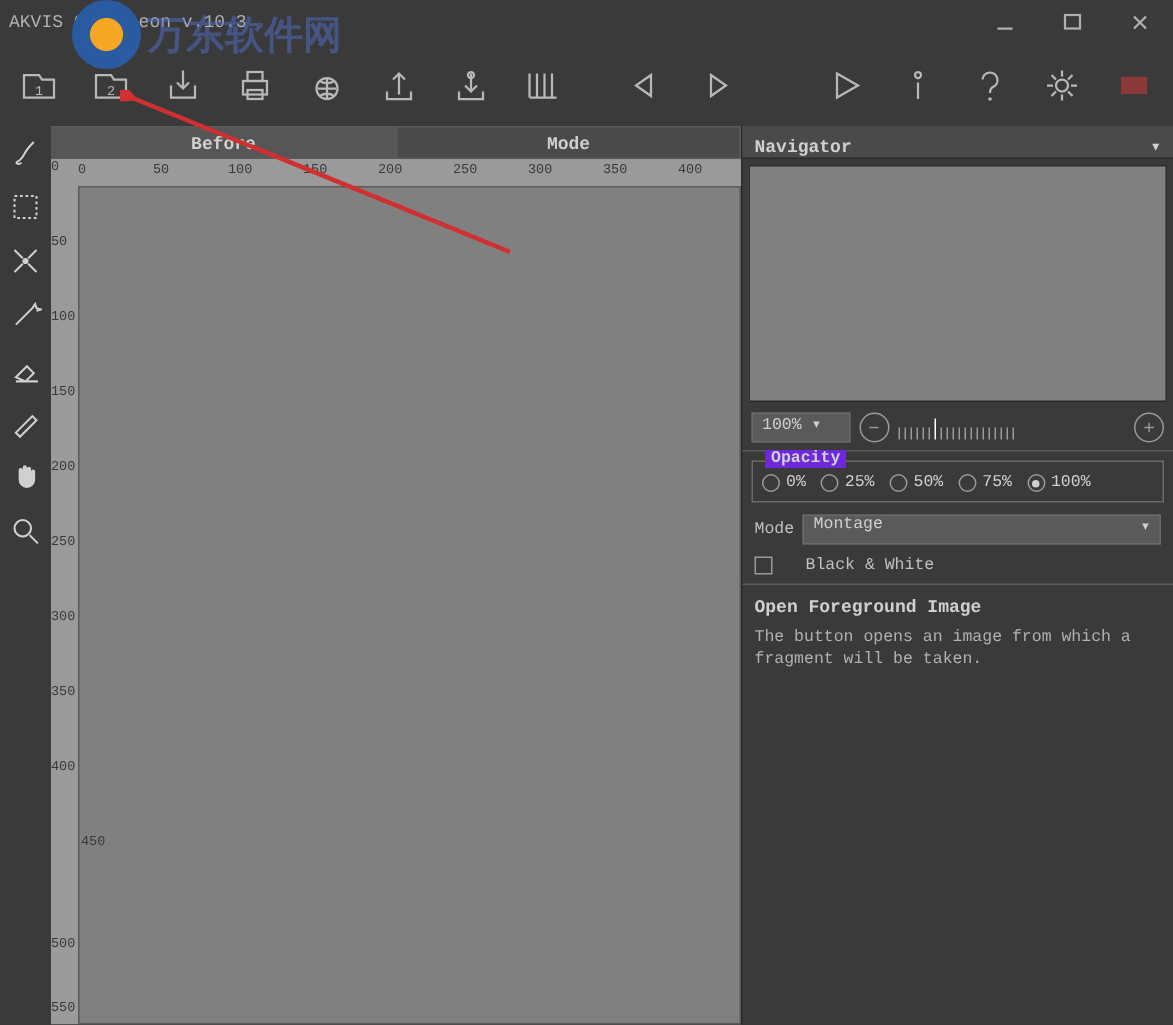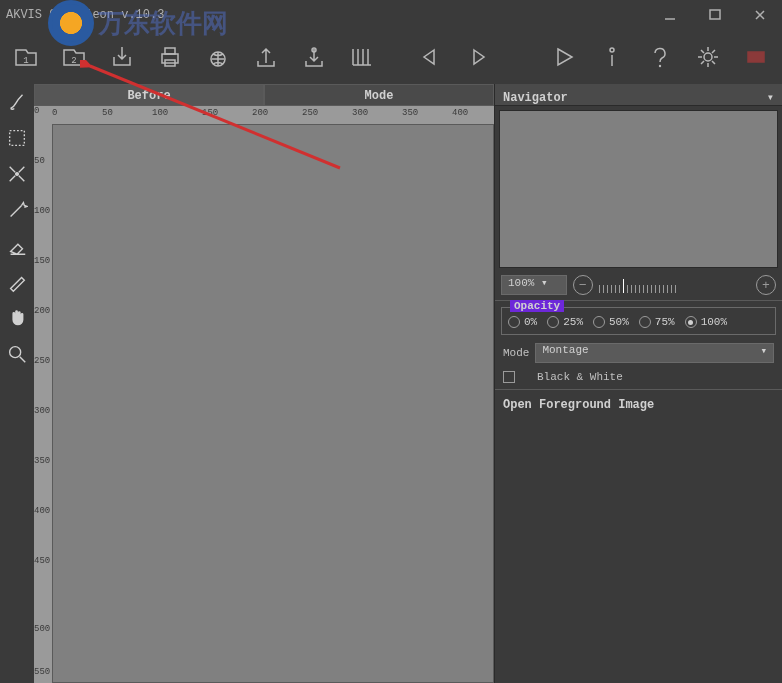--- a/index.html
+++ b/index.html
@@ -427,21 +427,21 @@
       <div class="ruler-v" id="ruler-v">
           <span class="tick" style="top: 0px;">0</span>
           <span class="tick" style="top: 50px;">50</span>
           <span class="tick" style="top: 100px;">100</span>
           <span class="tick" style="top: 150px;">150</span>
           <span class="tick" style="top: 200px;">200</span>
           <span class="tick" style="top: 250px;">250</span>
           <span class="tick" style="top: 300px;">300</span>
           <span class="tick" style="top: 350px;">350</span>
           <span class="tick" style="top: 400px;">400</span>
-          <span class="tick" style="top: 450px;">450</span>
+          <span class="tick" style="top: 450px; padding-left: 20px;">450</span>
           <span class="tick" style="top: 518px;">500</span>
           <span class="tick" style="top: 550px; margin-top: 11px;">550</span>
         </div>
       <div class="canvas-inner">
         <div class="ruler-h" id="ruler-h">
             <span class="tick" style="left: 0px;">0</span>
             <span class="tick" style="left: 50px;">50</span>
             <span class="tick" style="left: 100px;">100</span>
             <span class="tick" style="left: 150px;">150</span>
             <span class="tick" style="left: 200px;">200</span>
@@ -517,14 +517,15 @@
     <div class="mode-row">
       <span>Mode</span>
       <div class="mode-select"><span>Montage</span><span style="float:right">▾</span></div>
     </div>
     <div class="check-row">
       <div class="checkbox"></div>
       <span>Black &amp; White</span>
     </div>
     <div class="divider"></div>
     <div class="hint-title">Open Foreground Image</div>
+    <div class="hint-text">The button opens an image from which a fragment will be taken.</div>
   </div>
 </div>
 
 </body></html>

